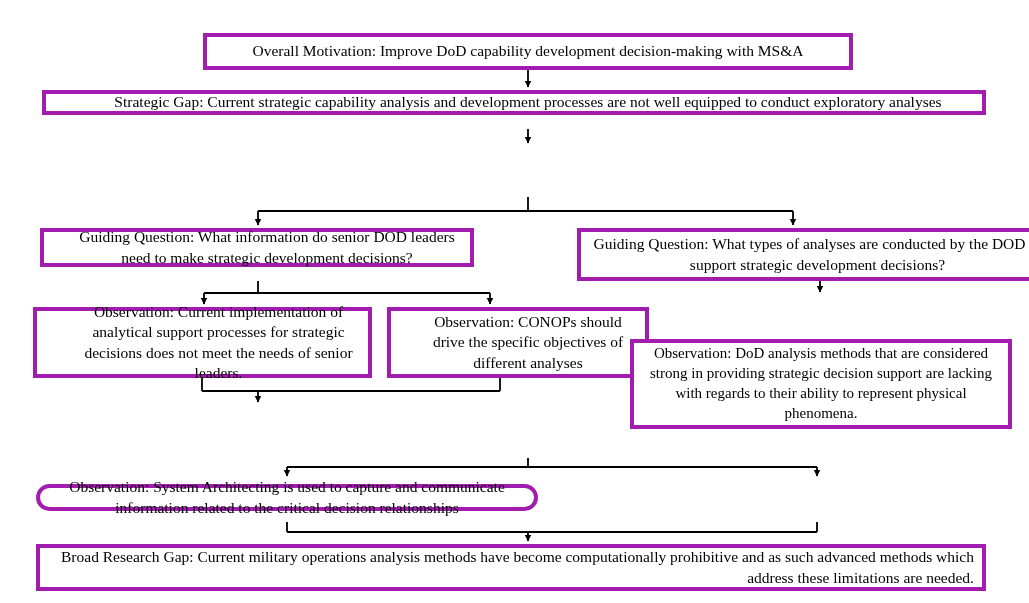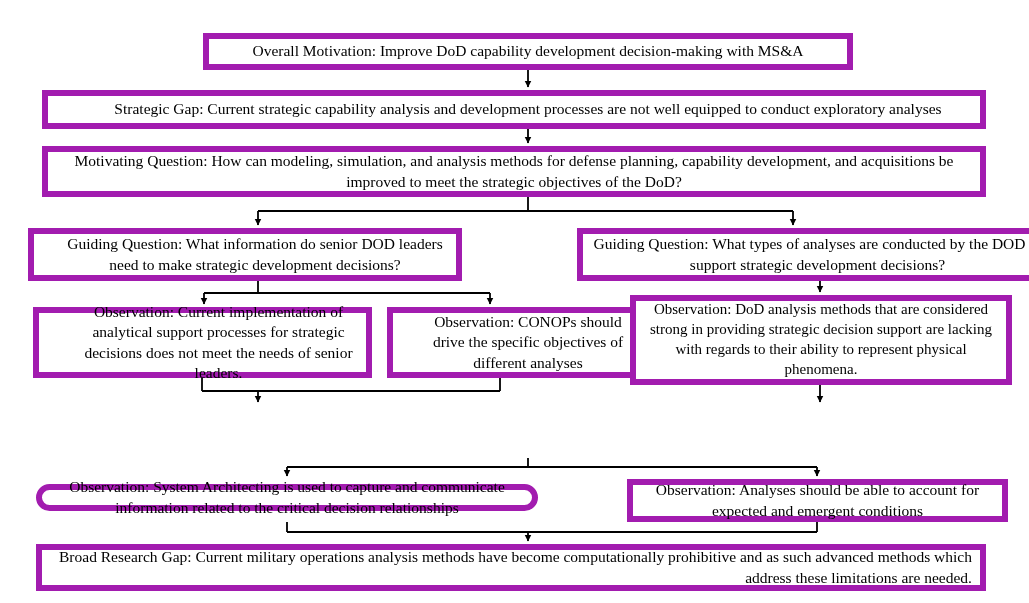--- a/index.html
+++ b/index.html
@@ -11,47 +11,48 @@
     position: relative;
     width: 1029px;
     height: 603px;
     background: #ffffff;
     font-family: "Liberation Serif", "DejaVu Serif", serif;
     color: #000000;
     overflow: hidden;
   }
   .flow-box {
     position: absolute;
-    border: 6px solid #a21caf;
+    border: 4px solid #a21caf;
     background: #ffffff;
     display: flex;
     align-items: center;
     justify-content: center;
     text-align: center;
     font-size: 15.5px;
     line-height: 1.32;
     padding: 2px 8px;
     box-sizing: border-box;
   }
   .flow-box.small {
     font-size: 15px;
+    margin-top: 44px;
   }
   #connectors {
     position: absolute;
     left: 0;
     top: 0;
     width: 1029px;
     height: 603px;
     pointer-events: none;
   }
   
   #b1  { left: 203px; top: 33px;  width: 650px; height: 37px; }
-  #b2  { left: 42px;  top: 90px;  width: 944px; height: 39px; padding-left: 36px; }
+  #b2  { left: 42px;  top: 90px;  width: 944px; height: 25px; padding-left: 36px; }
   #b3  { left: 42px;  top: 146px; width: 944px; height: 51px; }
-  #b4  { left: 28px;  top: 228px; width: 434px; height: 53px; padding-left: 28px; }
+  #b4  { left: 40px;  top: 228px; width: 434px; height: 39px; padding-left: 28px; }
   #b5  { left: 577px; top: 228px; width: 481px; height: 53px; }
   #b6  { left: 33px;  top: 307px; width: 339px; height: 71px; padding-left: 40px; }
   #b7  { left: 387px; top: 307px; width: 262px; height: 71px; padding-left: 28px; }
   #b8  { left: 630px; top: 295px; width: 382px; height: 90px; }
   #b9  { left: 119px; top: 405px; width: 816px; height: 53px; }
   #b10 { left: 36px;  top: 484px; width: 502px; height: 27px; border-radius: 21px; }
   #b11 { left: 627px; top: 479px; width: 381px; height: 43px; }
   #b12 { left: 36px;  top: 544px; width: 950px; height: 47px; text-align: right; }
 </style>
 </head>
@@ -99,32 +100,30 @@
       <line x1="817" y1="522" x2="817" y2="532"></line>
       <line x1="287" y1="532" x2="817" y2="532"></line>
       <line x1="528" y1="532" x2="528" y2="541" marker-end="url(#arrow)"></line>
     </g>
   </svg>
 
   <div id="b1" class="flow-box">Overall Motivation: Improve DoD capability development decision-making with MS&amp;A</div>
 
   <div id="b2" class="flow-box">Strategic Gap: Current strategic capability analysis and development processes are not well equipped to conduct exploratory analyses</div>
 
-  <div id="b3" class="flow-box">Motivating Question: How can modeling, simulation, and analysis methods for defense planning, capability development, and acquisitions be improved to meet the strategic objectives of the DoD?</div>
 
   <div id="b4" class="flow-box">Guiding Question: What information do senior DOD leaders need to make strategic development decisions?</div>
 
   <div id="b5" class="flow-box">Guiding Question: What types of analyses are conducted by the DOD to support strategic development decisions?</div>
 
   <div id="b6" class="flow-box">Observation: Current implementation of analytical support processes for strategic decisions does not meet the needs of senior leaders.</div>
 
   <div id="b7" class="flow-box">Observation: CONOPs should drive the specific objectives of different analyses</div>
 
   <div id="b8" class="flow-box small">Observation: DoD analysis methods that are considered strong in providing strategic decision support are lacking with regards to their ability to represent physical phenomena.</div>
 
 
   <div id="b10" class="flow-box">Observation: System Architecting is used to capture and communicate information related to the critical decision relationships</div>
 
-  <div id="b11" class="flow-box">Observation: Analyses should be able to account for expected and emergent conditions</div>
 
   <div id="b12" class="flow-box">Broad Research Gap: Current military operations analysis methods have become computationally prohibitive and as such advanced methods which address these limitations are needed.</div>
 
 </div>
 
 </body></html>

